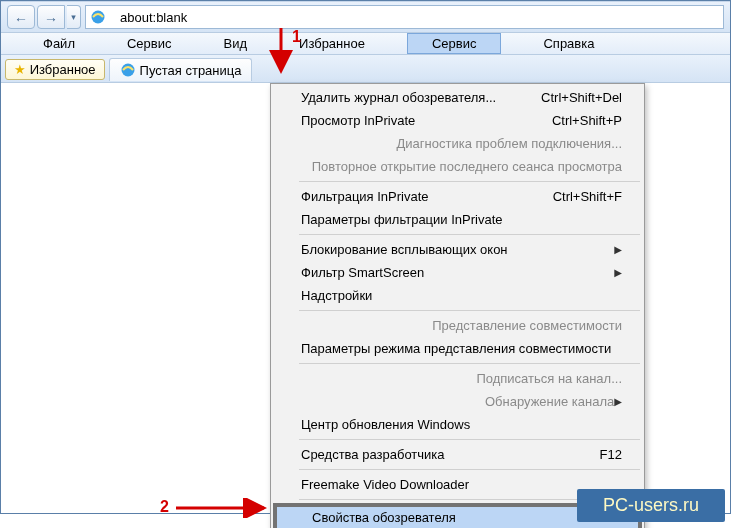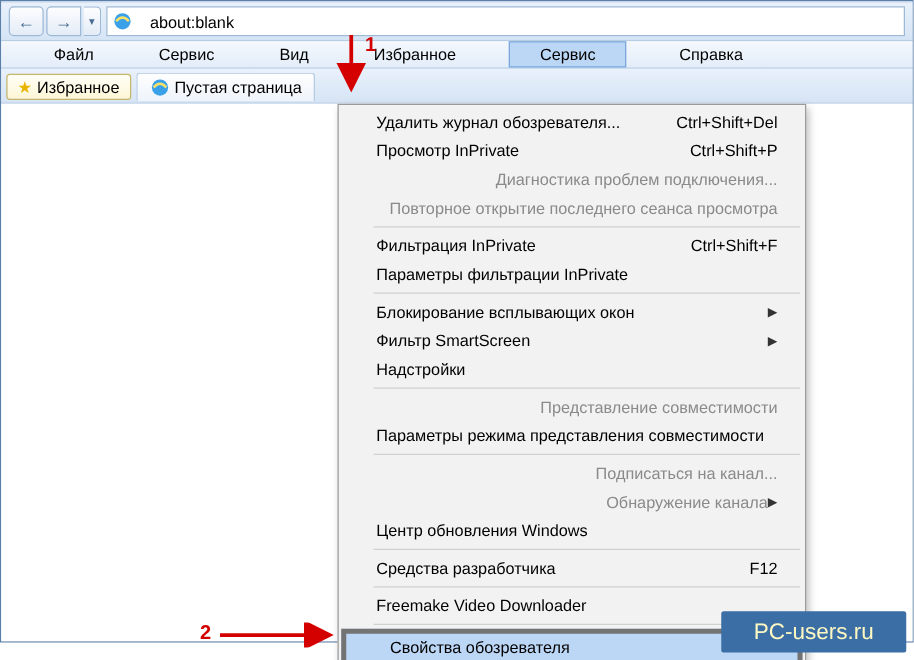--- a/index.html
+++ b/index.html
@@ -15,21 +15,21 @@
 .dd { width: 14px; height: 24px; border: 1px solid #9db9d6; border-left: none; border-radius: 0 4px 4px 0; background: linear-gradient(#fdfdfe, #e3ecf7); display:flex;align-items:center;justify-content:center;color:#4a6d94;font-size:9px;}
 .addressbar { flex: 1; display: flex; align-items: center; height: 24px; border: 1px solid #9db9d6; background: #fff; padding: 0 4px; gap: 14px; }
 .addressbar input { flex: 1; border: none; outline: none; font-size: 13px; background: transparent; }
 
 .menubar { display: flex; align-items: stretch; background: linear-gradient(#f4f8fd, #e3edf9); border-bottom: 1px solid #b8cce2; height: 22px; }
 .menubar .menu-item { padding: 3px 10px; color: #000; cursor: default; margin-left: 32px; }
 .menubar .menu-item.active { background: #bcd6f5; border: 1px solid #7ba7db; padding: 2px 24px; }
 
 .tabbar { display: flex; align-items: center; background: linear-gradient(#e9f1fb, #d5e4f5); height: 28px; border-bottom: 1px solid #b8cce2; padding: 2px 4px 0 4px; gap: 4px;}
 .fav-btn { display: flex; align-items: center; gap: 4px; padding: 2px 8px; border: 1px solid #c8b76b; background: linear-gradient(#fffef6, #fdf6d6); border-radius: 3px; }
-.tab { display: flex; gap: 4px; padding: 3px 10px; border: 1px solid #b8cce2; border-bottom: none; background: linear-gradient(#fefefe, #eef4fb); border-radius: 3px 3px 0 0;}
+.tab { display: flex; align-items: center; gap: 4px; padding: 3px 10px; border: 1px solid #b8cce2; border-bottom: none; background: linear-gradient(#fefefe, #eef4fb); border-radius: 3px 3px 0 0;}
 
 .content { background: #fff; height: 430px; }
 
 .dropdown { position: absolute; top: 83px; left: 270px; width: 375px; background: #f2f2f2; border: 1px solid #9a9a9a; box-shadow: 2px 3px 6px rgba(0,0,0,0.25); padding: 2px; }
 .dropdown-item { display: flex; align-items: center; justify-content: space-between; padding: 4px 20px 4px 28px; color: #000; cursor: default; position: relative; }
 .dropdown-item.disabled { color: #8a8a8a; justify-content: flex-end; }
 .dropdown-item.hl { background: #bcd6f5; border: 4px solid #737373; padding: 3px 19px 3px 35px; }
 .dropdown-item .arrow { font-size: 10px; color: #333; }
 .dropdown-sep { height: 1px; background: #d0d0d0; margin: 3px 2px 3px 26px; }
 

